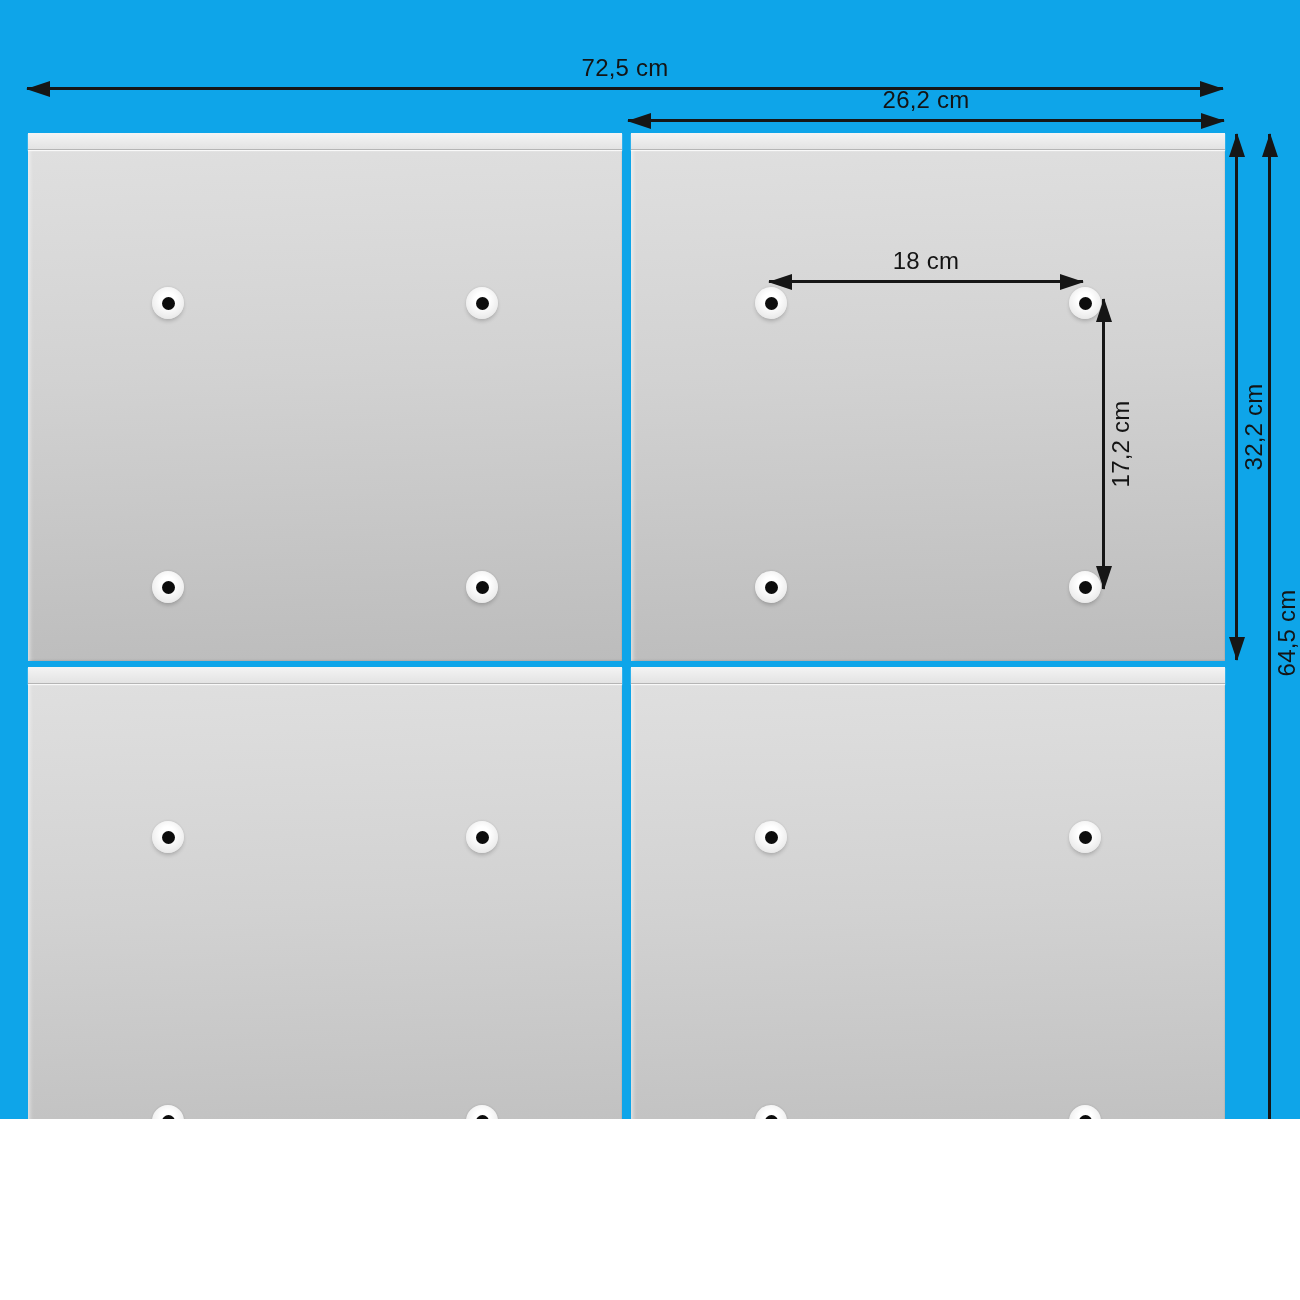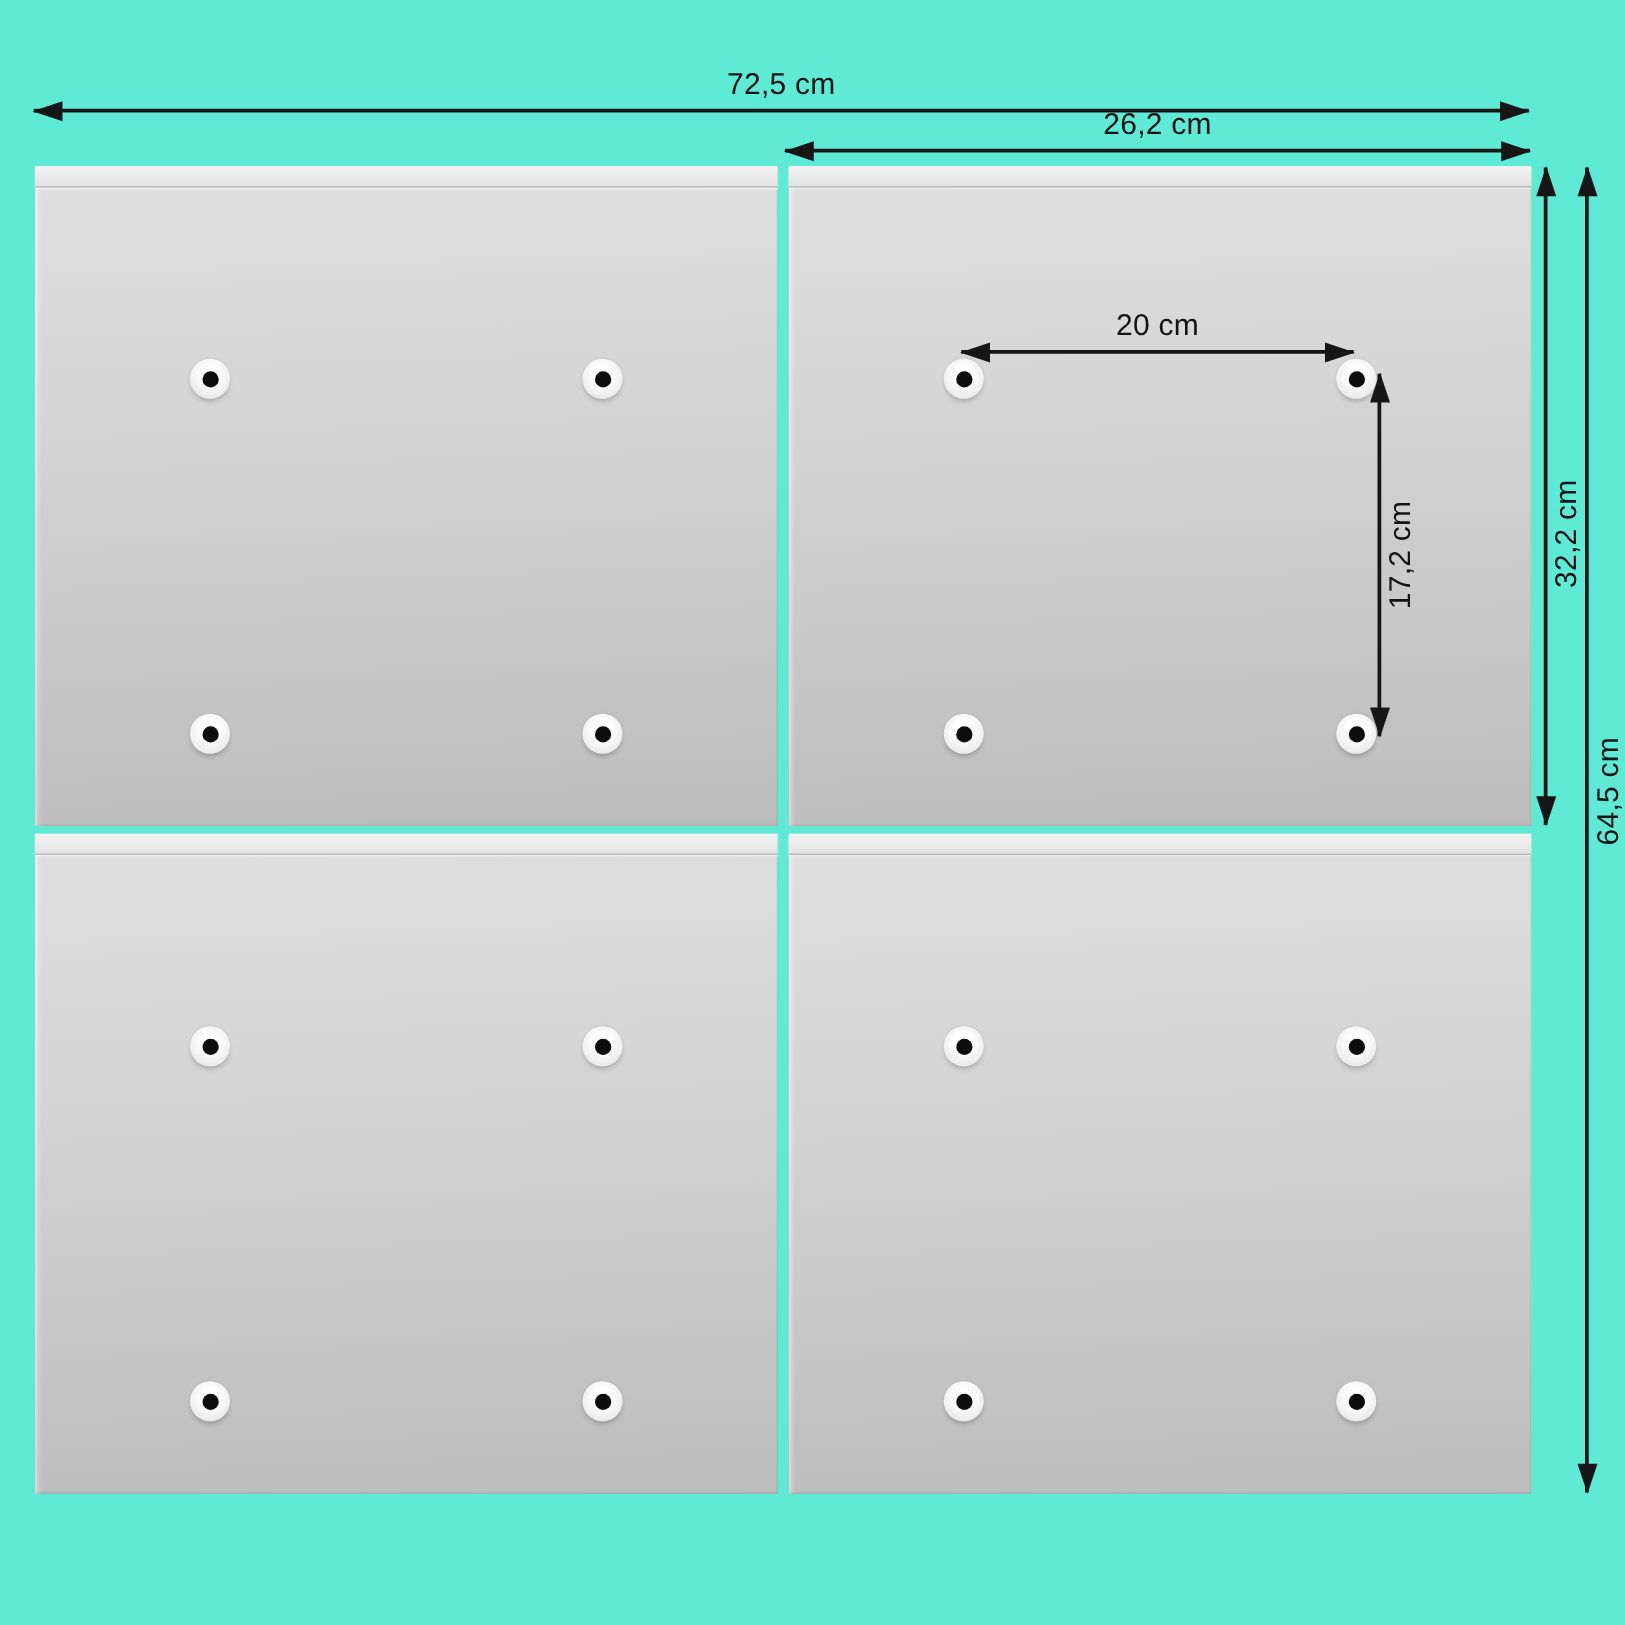--- a/index.html
+++ b/index.html
@@ -4,22 +4,22 @@
 <style>
   html, body {
     margin: 0;
     padding: 0;
     background: #ffffff;
     font-family: "Liberation Sans", "DejaVu Sans", sans-serif;
   }
   .canvas {
     position: relative;
     width: 1300px;
-    height: 1300px;
-    background: #5eead4;
+    height: 1119px;
+    background: #0ea5e9;
     overflow: hidden;
   }
 
   
   .panel {
     position: absolute;
     width: 594px;
     height: 528px;
     background: linear-gradient(178deg, #e0e0e0 0%, #d2d2d2 45%, #bcbcbc 100%);
     box-shadow: inset 3px 0 5px -2px rgba(255,255,255,0.75),
@@ -195,21 +195,21 @@
 
   <div class="dim-h dim-total-width">
     <span class="dim-label">72,5 cm</span>
   </div>
 
   <div class="dim-h dim-right-width">
     <span class="dim-label">26,2 cm</span>
   </div>
 
   <div class="dim-h dim-hole-h">
-    <span class="dim-label">20 cm</span>
+    <span class="dim-label">18 cm</span>
   </div>
 
   <div class="dim-v dim-hole-v">
     <span class="dim-label">17,2 cm</span>
   </div>
 
   <div class="dim-v dim-panel-height">
     <span class="dim-label">32,2 cm</span>
   </div>
 

